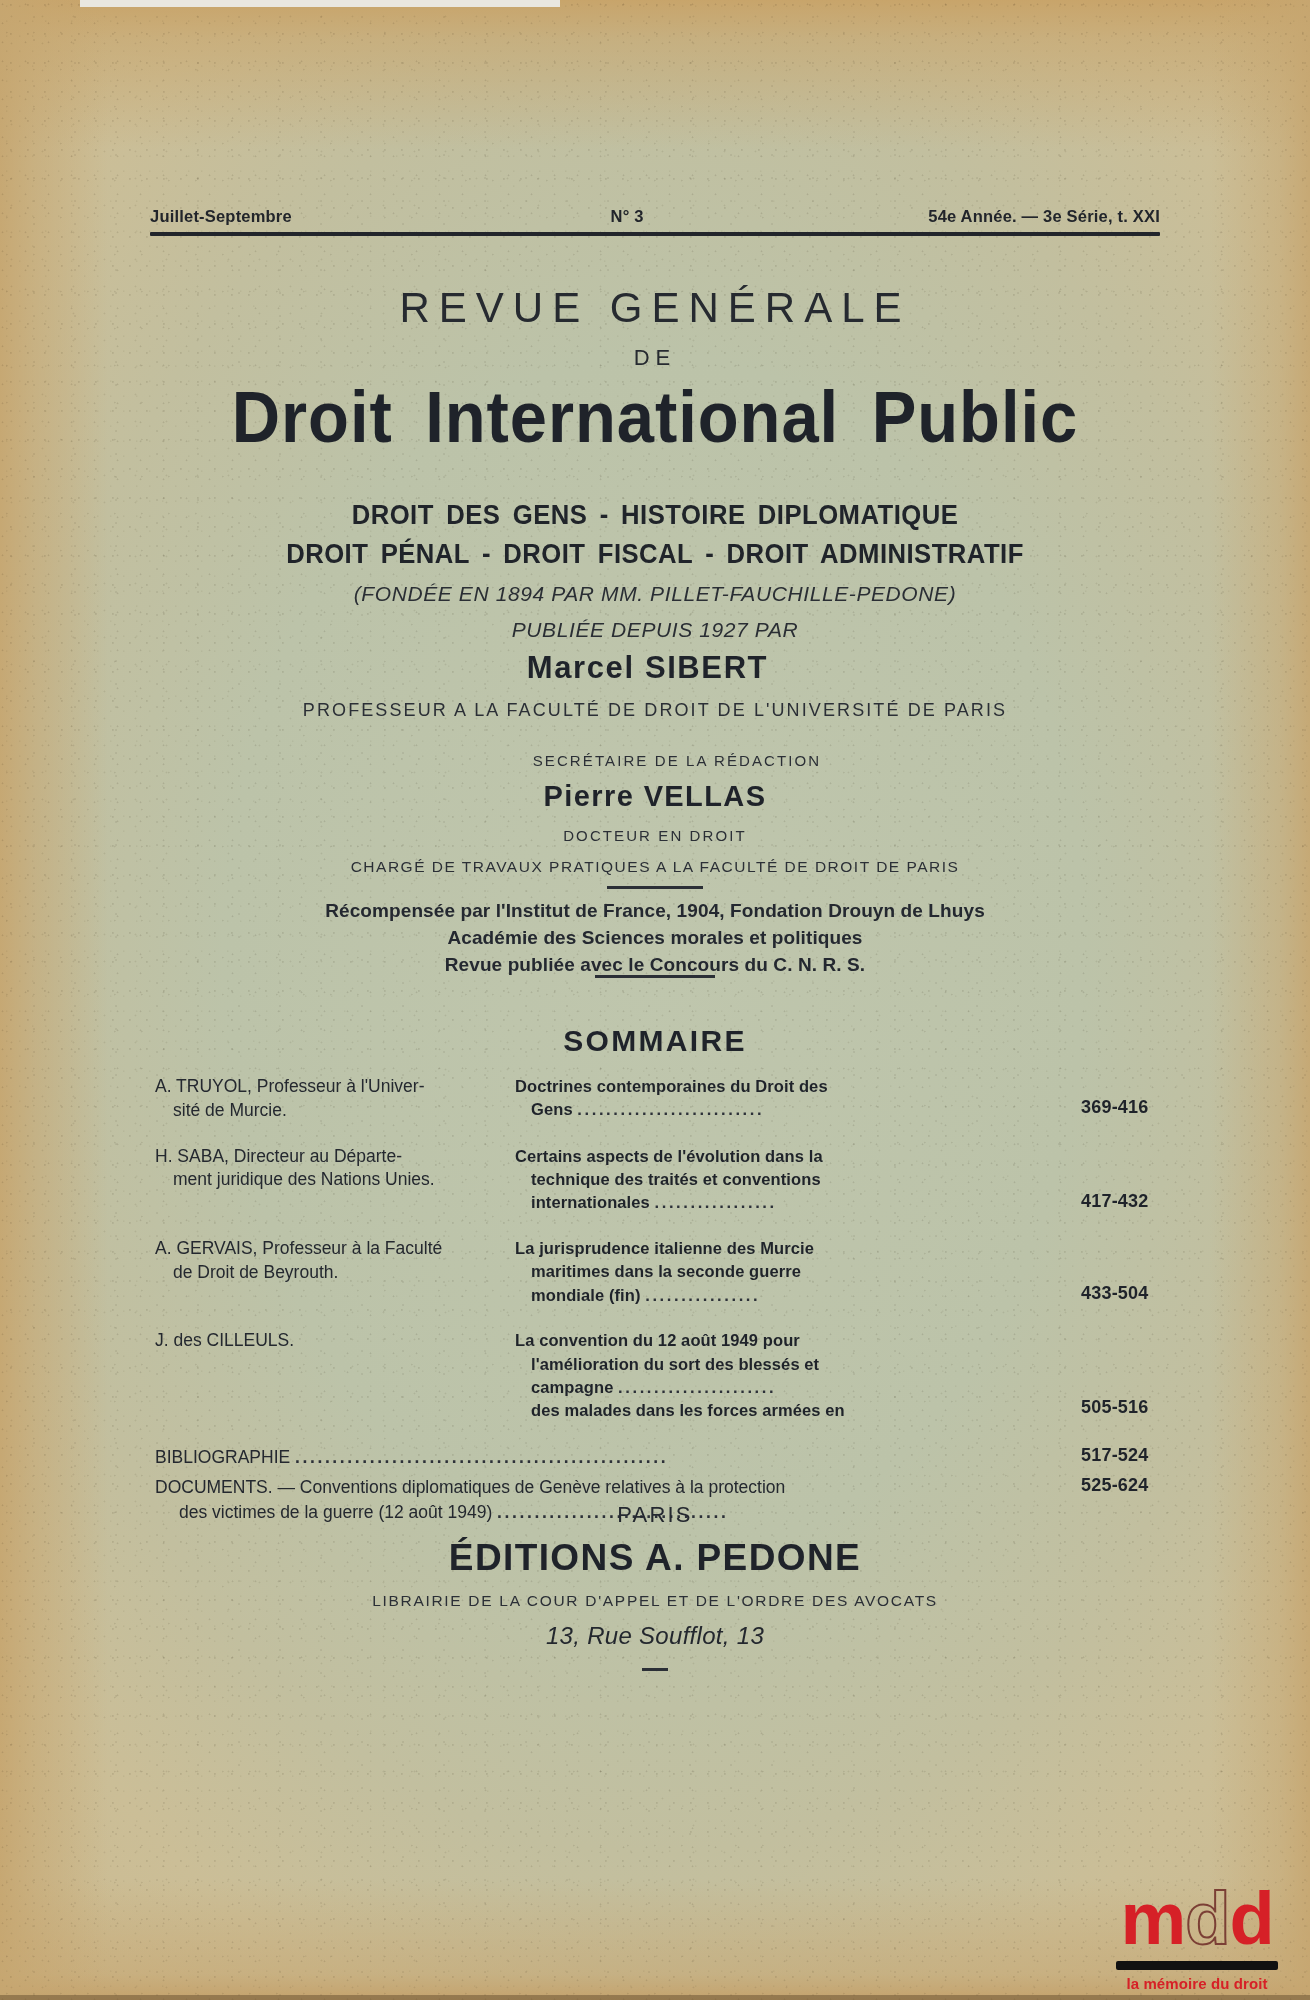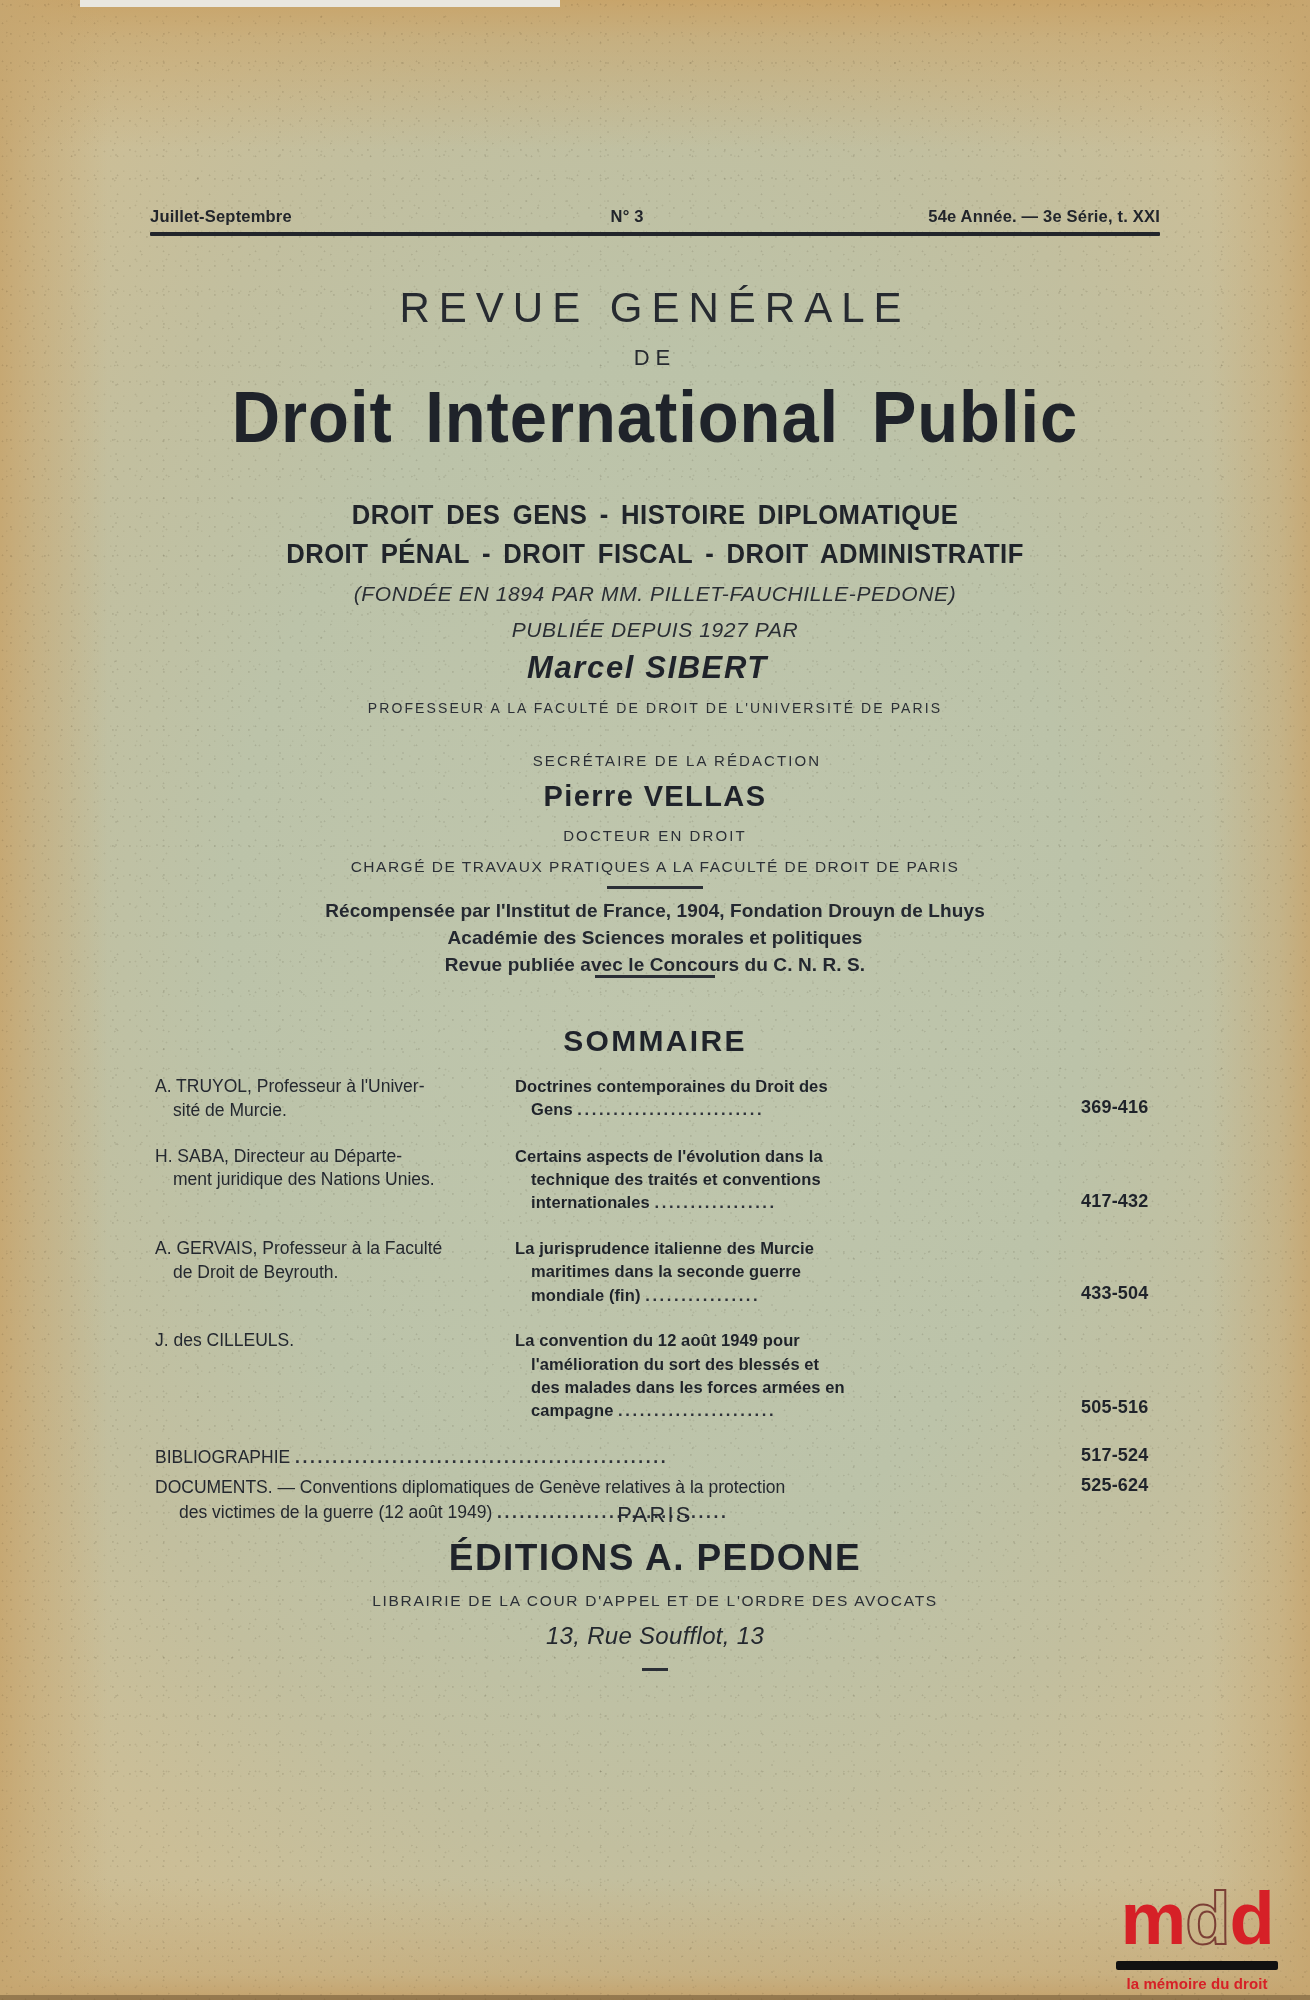--- a/index.html
+++ b/index.html
@@ -143,26 +143,25 @@
   .founded  { top: 582px; }
   .published{ top: 618px; }
 
   .director {
     position: absolute; top: 650px; left: 0; right: 15px;
     text-align: center;
     font-size: 31px;
     font-weight: bold;
     letter-spacing: 1.6px;
     color: #1f232a;
-    font-style: italic;
   }
   .director-sub {
     position: absolute; top: 700px; left: 0; right: 0;
     text-align: center;
-    font-size: 14px;
+    font-size: 18px;
     letter-spacing: 2.1px;
     color: #2b2f36;
   }
 
   .sec-label {
     position: absolute; top: 752px; left: 0; right: 0;
     text-align: center;
     font-size: 15px;
     letter-spacing: 2.1px;
     color: #2b2f36;
@@ -461,25 +460,25 @@
         <div class="toc-pages">433-504</div>
       </div>
 
       <div class="toc-row r4">
         <div class="toc-author">
           <span>J. des CILLEULS.</span>
         </div>
         <div class="toc-title">
           <span>La convention du 12 août 1949 pour</span>
           <span class="ind">l'amélioration du sort des blessés et</span>
-          <span class="ind">des malades dans les forces armées en</span>
           <span class="ind">
             <span>campagne</span>
             <span class="leader">......................</span>
           </span>
+          <span class="ind">des malades dans les forces armées en</span>
         </div>
         <div class="toc-pages">505-516</div>
       </div>
 
       <div class="toc-flat">
         <div class="txt">
           <span>BIBLIOGRAPHIE</span>
           <span class="leader">..................................................</span>
         </div>
         <div class="toc-pages">517-524</div>

